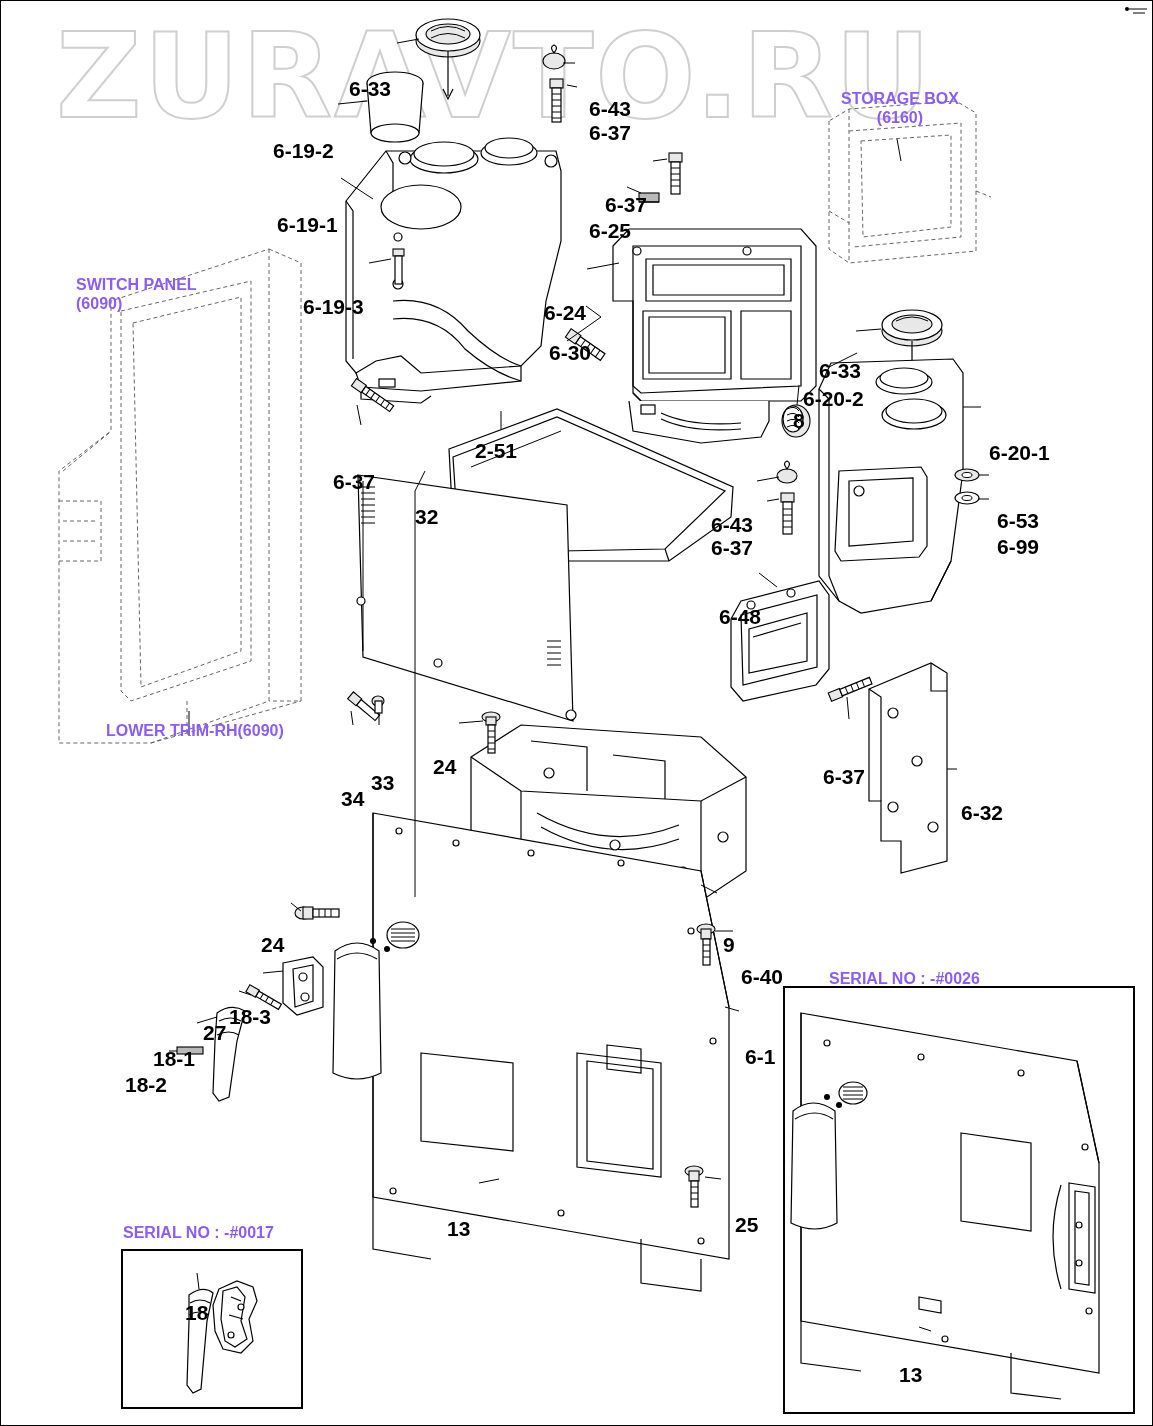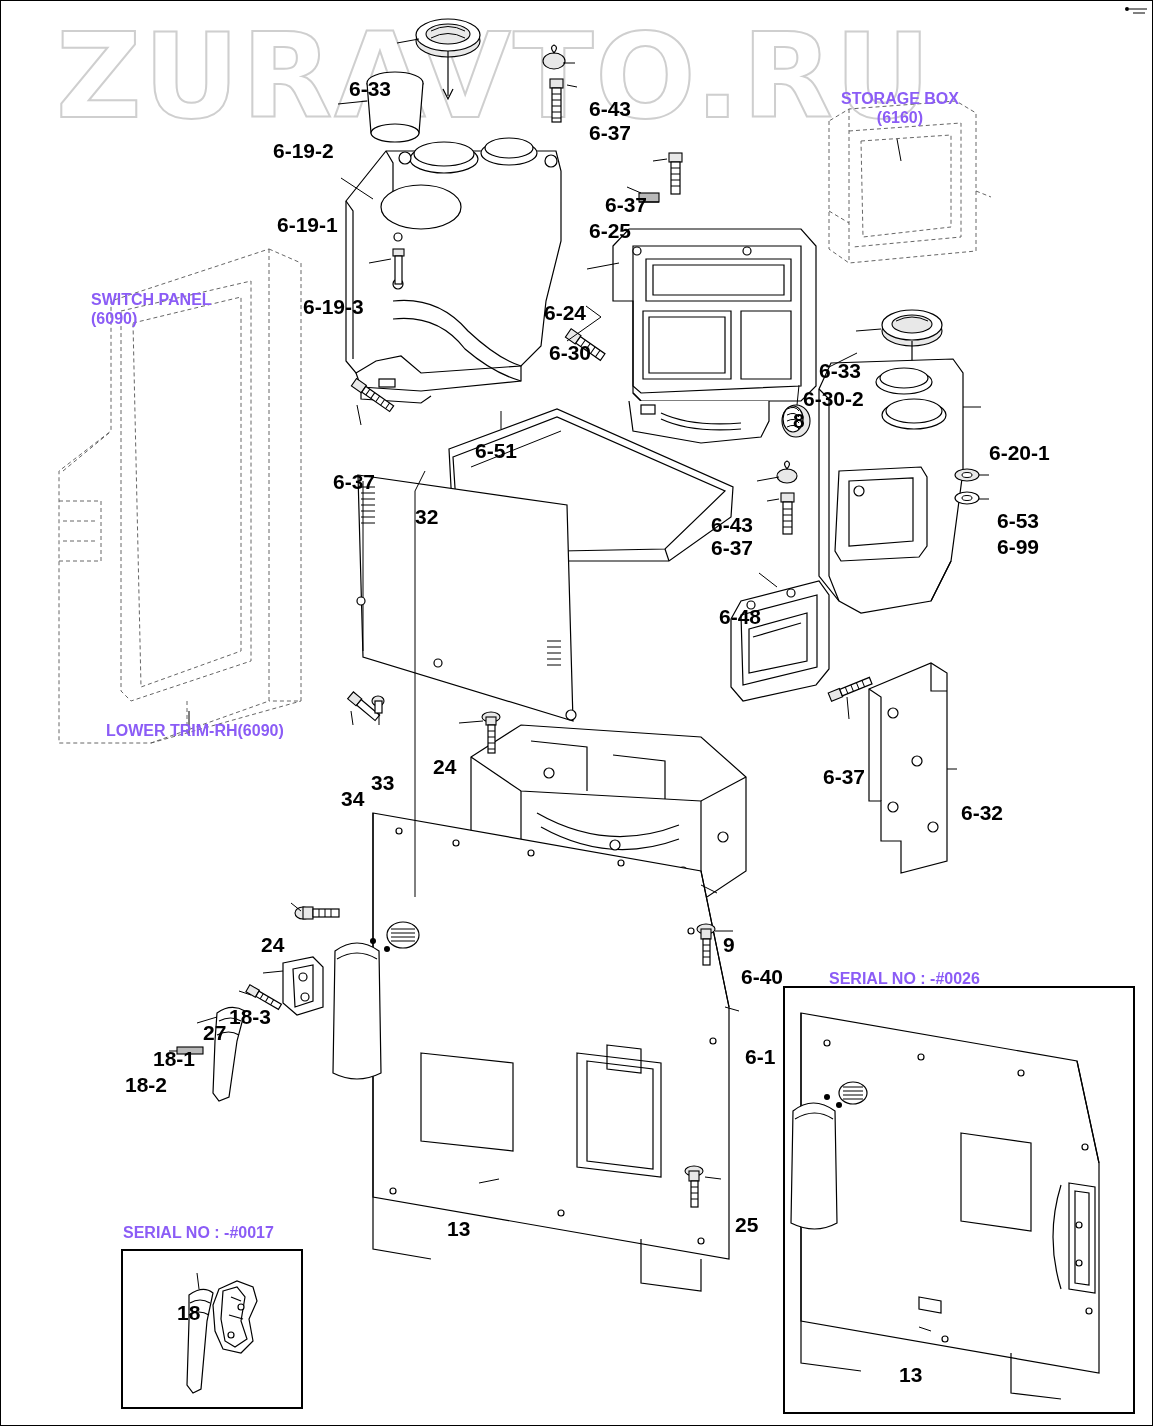--- a/index.html
+++ b/index.html
@@ -508,44 +508,44 @@
     <path class="ln-thin" d="M196 1272 L198 1288"></path>
     <path class="ln-thin" d="M188 710 L188 734"></path>
     <path class="ln-thin" d="M896 138 L900 160"></path>
   </svg>
 
   <div class="boxtitle" style="left:840px; top:88px; text-align:center;">
     <span>STORAGE BOX</span><br>
     <span>(6160)</span>
   </div>
 
-  <div class="boxtitle" style="left:90px; top:274px;margin-top:15px;">
+  <div class="boxtitle" style="left:75px; top:274px;">
     <span>SWITCH PANEL</span><br>
     <span>(6090)</span>
   </div>
 
   <div class="boxtitle" style="left:105px; top:720px;">LOWER TRIM-RH(6090)</div>
 
   <div class="lbl" style="left:348px; top:32px;">6-33</div>
   <div class="lbl" style="left:588px; top:52px;">6-43</div>
   <div class="lbl" style="left:588px; top:76px;">6-37</div>
   <div class="lbl" style="left:272px; top:94px;">6-19-2</div>
   <div class="lbl" style="left:276px; top:168px;">6-19-1</div>
   <div class="lbl" style="left:302px; top:250px;">6-19-3</div>
   <div class="lbl" style="left:332px; top:425px;">6-37</div>
   <div class="lbl" style="left:604px; top:148px;">6-37</div>
   <div class="lbl" style="left:588px; top:174px;">6-25</div>
   <div class="lbl" style="left:543px; top:256px;">6-24</div>
   <div class="lbl" style="left:548px; top:296px;">6-30</div>
-  <div class="lbl" style="left:474px; top:394px;">6-51</div>
+  <div class="lbl" style="left:474px; top:394px;">2-51</div>
   <div class="lbl" style="left:414px; top:460px;">32</div>
   <div class="lbl" style="left:710px; top:468px;">6-43</div>
   <div class="lbl" style="left:710px; top:491px;">6-37</div>
   <div class="lbl" style="left:818px; top:314px;">6-33</div>
-  <div class="lbl" style="left:802px; top:342px;">6-30-2</div>
+  <div class="lbl" style="left:802px; top:342px;">6-20-2</div>
   <div class="lbl" style="left:792px; top:364px;">8</div>
   <div class="lbl" style="left:988px; top:396px;">6-20-1</div>
   <div class="lbl" style="left:996px; top:464px;">6-53</div>
   <div class="lbl" style="left:996px; top:490px;">6-99</div>
   <div class="lbl" style="left:718px; top:560px;">6-48</div>
   <div class="lbl" style="left:822px; top:720px;">6-37</div>
   <div class="lbl" style="left:960px; top:756px;">6-32</div>
   <div class="lbl" style="left:340px; top:742px;text-align:right;">34</div>
   <div class="lbl" style="left:370px; top:726px;">33</div>
   <div class="lbl" style="left:432px; top:710px;">24</div>
@@ -553,15 +553,15 @@
   <div class="lbl" style="left:260px; top:888px;">24</div>
   <div class="lbl" style="left:740px; top:920px;">6-40</div>
   <div class="lbl" style="left:228px; top:960px;">18-3</div>
   <div class="lbl" style="left:202px; top:976px;">27</div>
   <div class="lbl" style="left:152px; top:1002px;">18-1</div>
   <div class="lbl" style="left:124px; top:1028px;">18-2</div>
   <div class="lbl" style="left:744px; top:1000px;">6-1</div>
   <div class="lbl" style="left:446px; top:1172px;">13</div>
   <div class="lbl" style="left:734px; top:1168px;">25</div>
   <div class="lbl" style="left:898px; top:1318px;">13</div>
-  <div class="lbl" style="left:176px; top:1256px;">18</div>
+  <div class="lbl" style="left:184px; top:1256px;">18</div>
 
 </div>
 
 </body></html>

